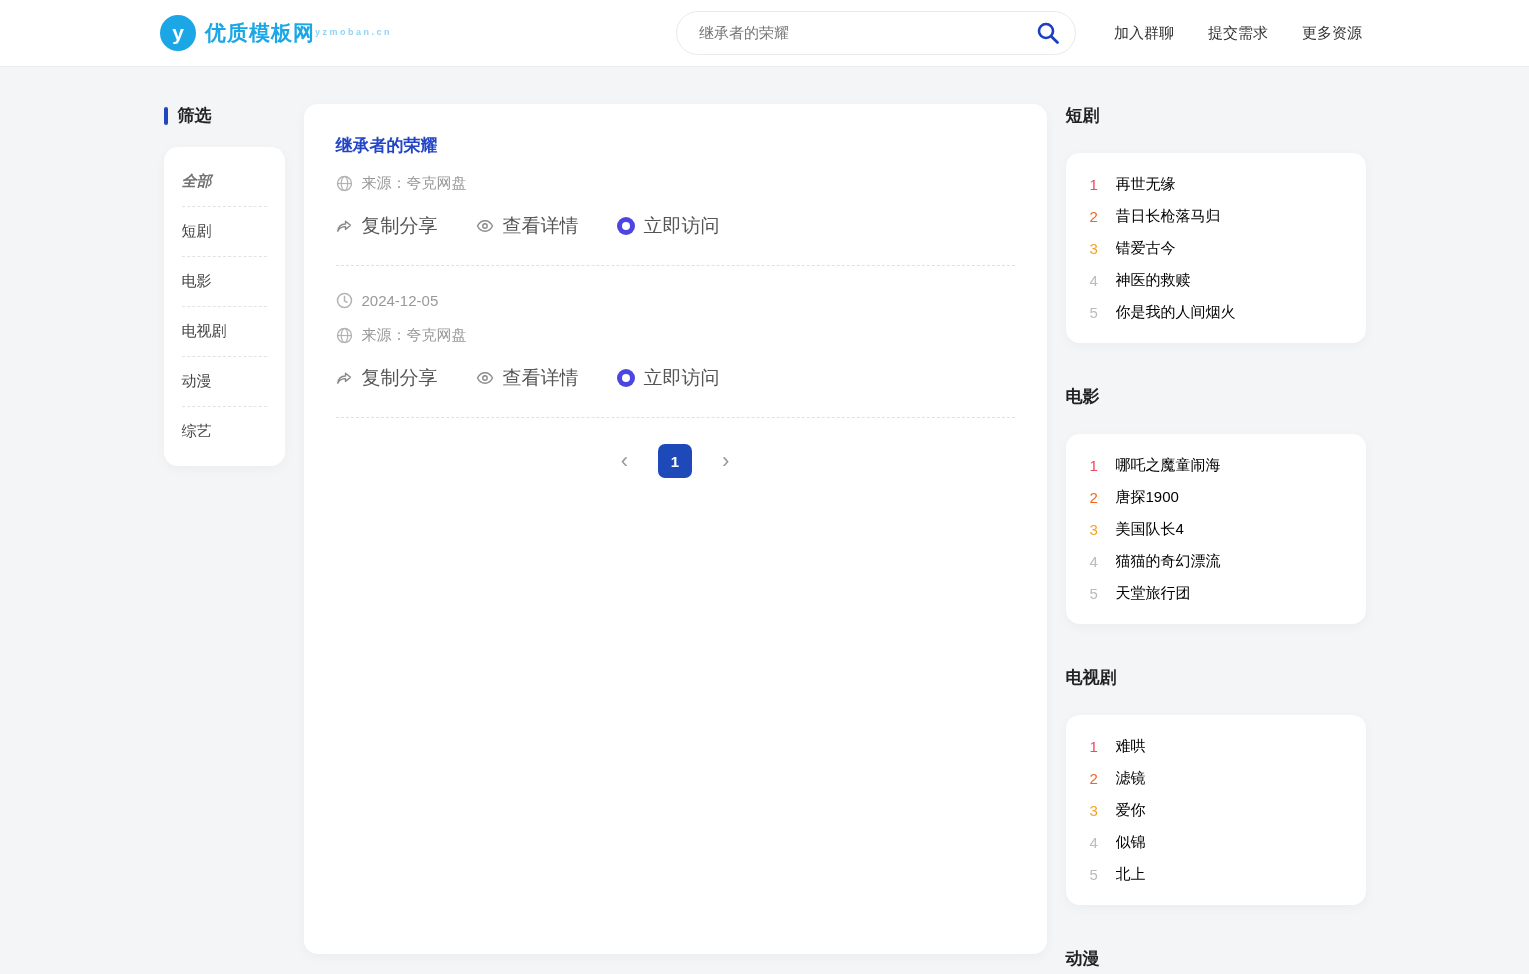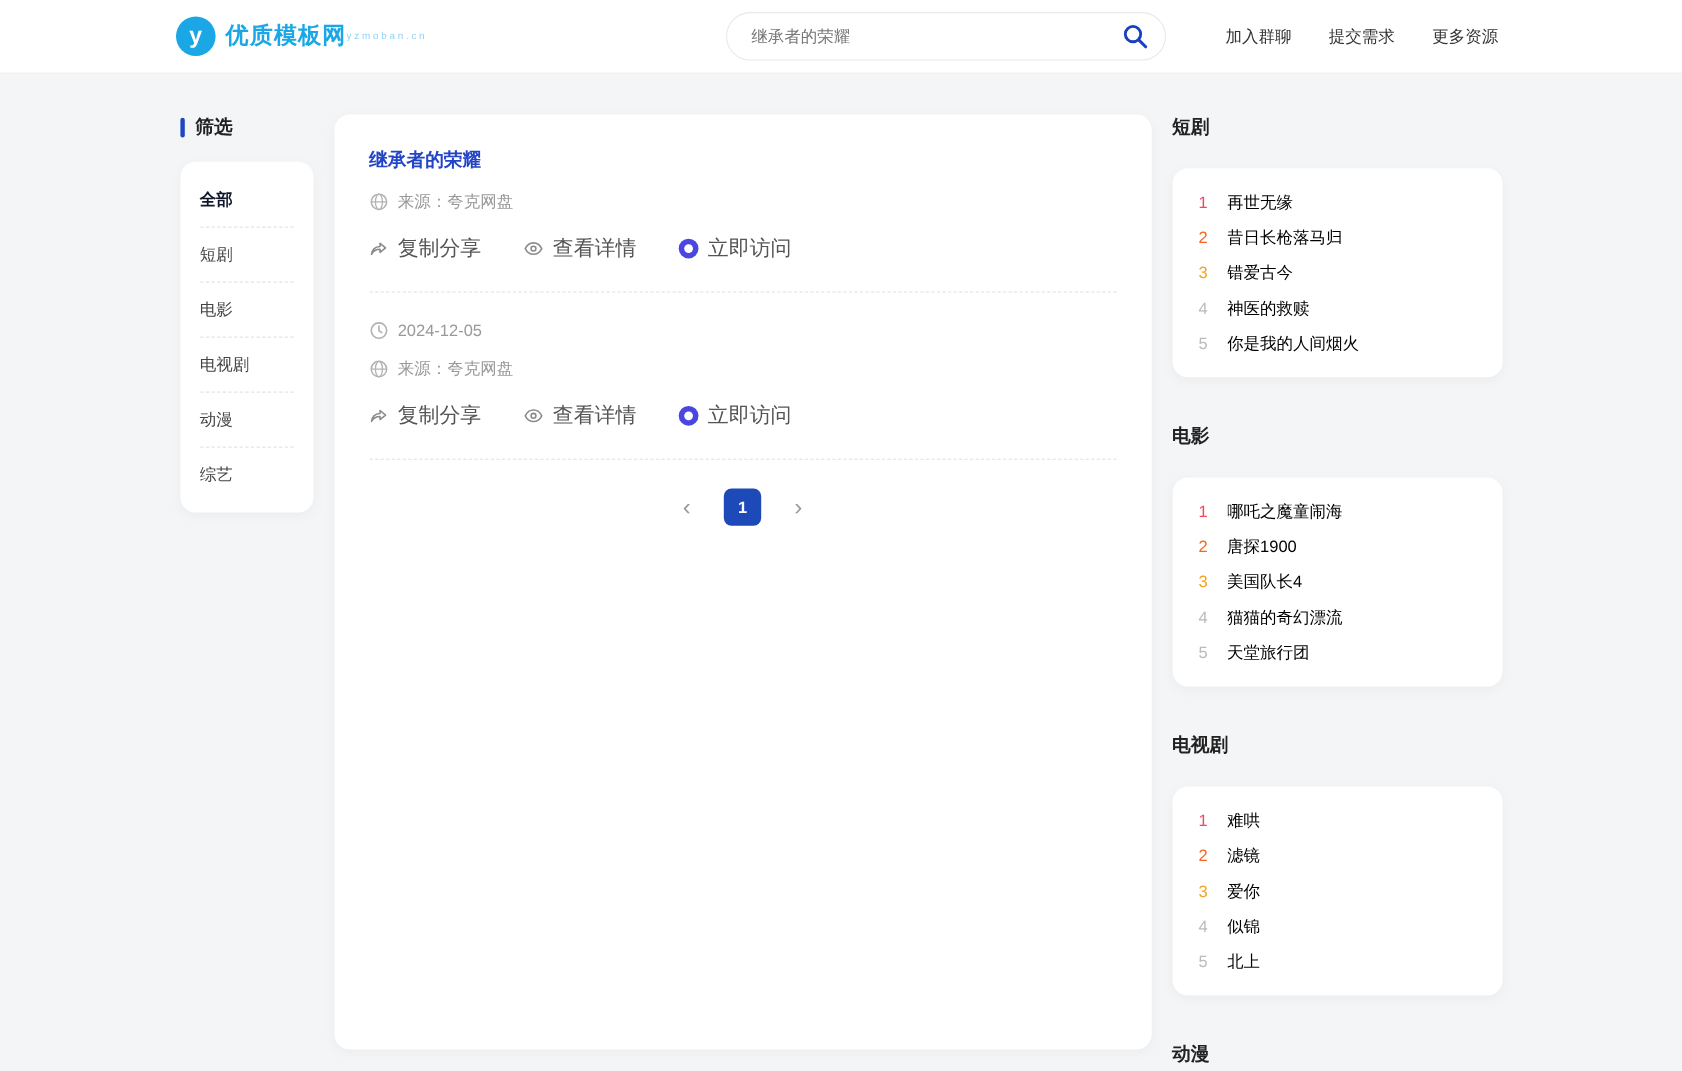--- a/index.html
+++ b/index.html
@@ -18,32 +18,32 @@
   }
   .logo { display:flex; align-items:center; gap:9px; cursor:pointer; }
   .logo-circle {
     width:36px; height:36px; border-radius:50%;
     background:#1ba7e6; color:#fff;
     display:flex; align-items:center; justify-content:center;
     font-size:21px; font-weight:bold;
   }
   .logo-stack { display:flex; flex-direction:row; align-items:center; line-height:1.1; }
   .logo-name { color:#1ba7e6; font-size:21px; font-weight:bold; letter-spacing:1px; }
-  .logo-domain { color:#8fd4f6; font-size:9px; letter-spacing:2.5px; margin-top:0; }
+  .logo-domain { color:#8fd4f6; font-size:9px; letter-spacing:2.5px; margin-top:0;font-weight:bold; }
   .search-wrap { margin-left:auto; position:relative; width:400px; }
   .search-input {
     width:100%; height:44px; border:1px solid #e9e9e9; border-radius:22px;
     background:#fff; padding:0 58px 0 22px; font-size:15px; color:#777;
     outline:none; font-family:inherit;
   }
   .search-btn {
     position:absolute; right:15px; top:9px; width:26px; height:26px;
     background:none; border:none; padding:0; cursor:pointer;
   }
-  .nav { display:flex; gap:34px; margin-left:54px; }
+  .nav { display:flex; gap:34px; margin-left:38px; }
   .nav-link { font-size:15px; color:#333; text-decoration:none; cursor:pointer; }
   
   .main {
     width:1202px; margin:37px auto 0;
     display:flex; gap:19px; align-items:flex-start;
   }
   .col-left  { width:121px; flex:none; }
   .col-center{ flex:1; min-width:0; }
   .col-right { width:300px; flex:none; }
   .section-head { display:flex; align-items:center; gap:10px; margin:0 0 20px; }
@@ -51,21 +51,21 @@
   .section-title { font-size:17px; font-weight:bold; color:#222; white-space:nowrap; }
   .kw, .cnt { color:#2244c6; }
   .card-shadow { box-shadow:0 3px 12px rgba(0,0,0,0.04); }
   
   .filter-card { background:#fff; border-radius:14px; padding:10px 18px; }
   .filter-item {
     padding:15px 0; font-size:15px; color:#444;
     border-bottom:1px dashed #e3e3e3; cursor:pointer;
   }
   .filter-item:last-child { border-bottom:none; }
-  .filter-item.active { color:#0f172a; font-weight:bold; }
+  .filter-item.active { color:#737373; font-weight:bold;font-style:italic; }
   
   .results-card {
     background:#fff; border-radius:14px; padding:30px 32px 40px;
     min-height:850px;
   }
   .result-item { padding-bottom:26px; margin-bottom:26px; border-bottom:1px dashed #e0e0e0; }
   .result-title { margin:0; color:#2244c6; font-size:17px; font-weight:bold; cursor:pointer; }
   .meta-row { display:flex; align-items:center; gap:9px; color:#999; font-size:15px; margin-top:17px; }
   .meta-row svg { flex:none; display:block; }
   .actions-row { display:flex; align-items:center; gap:38px; margin-top:20px; }

